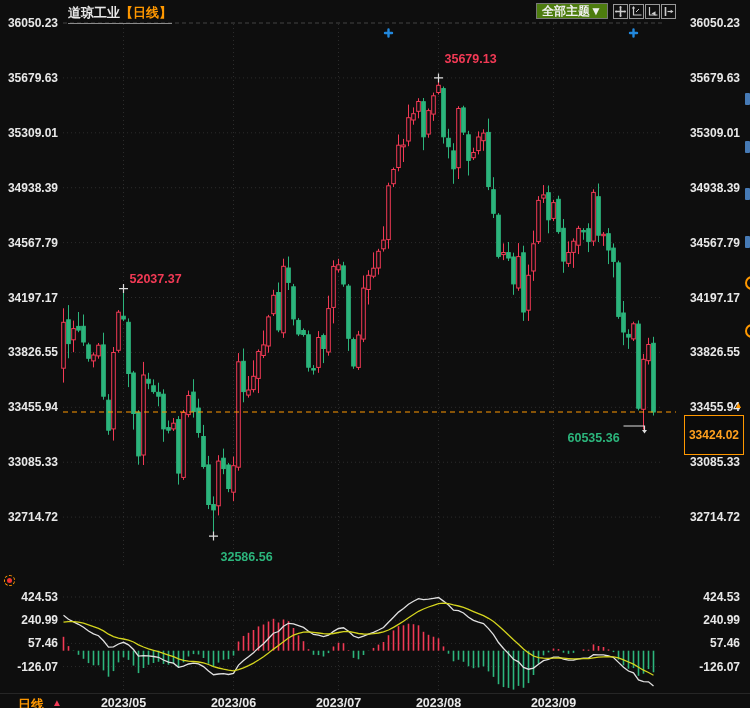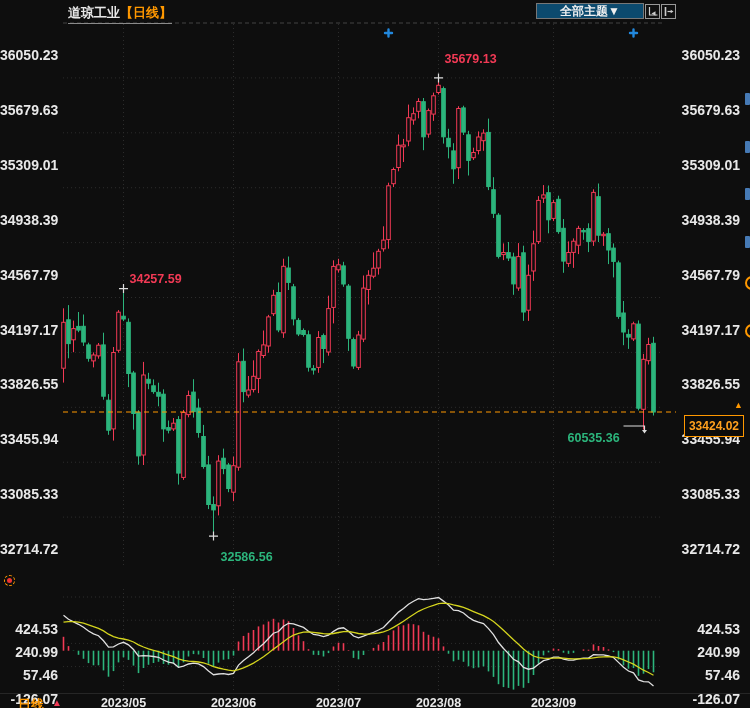--- a/index.html
+++ b/index.html
@@ -1,39 +1,39 @@
 <!DOCTYPE html>
 <html><head>
 <meta charset="utf-8">
 <style>
   html,body{margin:0;padding:0;background:#0e0e0e;width:750px;height:708px;overflow:hidden;
     font-family:"Liberation Sans",sans-serif;}
   #stage{position:relative;width:750px;height:708px;background:#0e0e0e;overflow:hidden;}
   #chart-svg{position:absolute;left:0;top:0;z-index:1;}
   .ov{position:absolute;z-index:2;}
-  .axis-lab{position:absolute;font-size:14px;font-weight:700;color:#e8e8e8;line-height:12px;margin-top:32px;}
+  .axis-lab{position:absolute;font-size:12px;font-weight:700;color:#e8e8e8;line-height:12px;}
   .axis-left{width:58px;text-align:right;}
   .axis-right{width:74px;text-align:right;}
   #title-bar{left:68px;top:4px;font-size:13px;font-weight:700;
     border-bottom:1px solid #8a8a8a;padding-bottom:1px;white-space:nowrap;}
   #title-symbol{color:#e8e8e8;}
   #title-period{color:#ff9800;}
   #theme-dd{left:536px;top:3px;height:14px;border:1px solid #777;color:#f0f0f0;
-    font-size:12px;font-weight:700;padding:0 23px;line-height:14px;background:#0c4a6e;cursor:pointer;}
+    font-size:12px;font-weight:700;padding:0 5px;line-height:14px;background:#4d7c0f;cursor:pointer;}
   .tool-btn{position:absolute;top:4px;width:13px;height:13px;border:1px solid #999;
     background:#101010;cursor:pointer;}
   .tool-btn svg{display:block;}
   #macd-header{left:68px;top:571px;font-size:12.5px;font-weight:700;white-space:nowrap;}
   #macd-header span{margin-right:10px;}
   .c-white{color:#e8e8e8;} .c-yel{color:#d4d41e;} .c-mag{color:#e03ae0;}
   #ind-icon{left:4px;top:575px;width:9px;height:9px;border:1px dashed #ff9800;border-radius:50%;}
   #ind-icon i{position:absolute;left:2px;top:2px;width:5px;height:5px;border-radius:50%;background:#e33;}
   .annot{position:absolute;font-size:12.5px;font-weight:700;white-space:nowrap;z-index:2;}
   #price-badge{right:6px;top:415px;border:1px solid #ff9800;color:#ffa01e;background:#0b0b0b;
-    font-size:12px;font-weight:700;padding:3px 4px;}
+    font-size:12px;font-weight:700;padding:12px 4px;}
   #price-arrow{right:7px;top:400px;color:#ff9800;font-size:9px;}
   #bottom-bar{left:0;top:693px;width:750px;height:15px;border-top:1px solid #262626;}
   #period-label{position:absolute;left:18px;top:2px;font-size:13px;font-weight:700;color:#ff9800;cursor:pointer;}
   #period-arrow{position:absolute;left:52px;top:3px;font-size:10px;color:#f23a55;}
   .month-lab{position:absolute;top:2px;font-size:12.5px;font-weight:700;color:#e8e8e8;transform:translateX(-50%);}
   .frag{position:absolute;z-index:2;}
   .frag-blue{width:5px;height:12px;background:#4d86c8;opacity:.9;border-radius:1px;}
   .frag-orange{width:10px;height:10px;border:2px solid #ff9800;border-radius:50%;background:transparent;}
 </style>
 </head>
@@ -501,21 +501,21 @@
       <div class="axis-lab axis-left" style="top: 637.399px; left: 0px;">57.46</div>
       <div class="axis-lab axis-left" style="top: 660.597px; left: 0px;">-126.07</div>
     </div>
   <div id="mr">
       <div class="axis-lab axis-right" style="top: 591px; right: 10px;">424.53</div>
       <div class="axis-lab axis-right" style="top: 614.2px; right: 10px;">240.99</div>
       <div class="axis-lab axis-right" style="top: 637.399px; right: 10px;">57.46</div>
       <div class="axis-lab axis-right" style="top: 660.597px; right: 10px;">-126.07</div>
     </div>
 
-  <div class="annot" id="an-may_high" style="color: rgb(242, 58, 85); left: 129.5px; top: 271.558px;">34257.59</div>
+  <div class="annot" id="an-may_high" style="color: rgb(242, 58, 85); left: 129.5px; top: 271.558px;">52037.37</div>
   <div class="annot" id="an-aug_high" style="color: rgb(242, 58, 85); left: 444.5px; top: 52px;">35679.13</div>
   <div class="annot" id="an-may_low" style="color: rgb(44, 181, 124); left: 220.5px; top: 550px;">32586.56</div>
   <div class="annot" id="an-sep_low" style="color: rgb(44, 181, 124); left: 567.5px; top: 431.481px;">60535.36</div>
 
   <div id="price-arrow" class="ov">▲</div>
   <div id="price-badge" class="ov">33424.02</div>
 
   <div id="ind-icon" class="ov">
       <i></i>
     </div>

